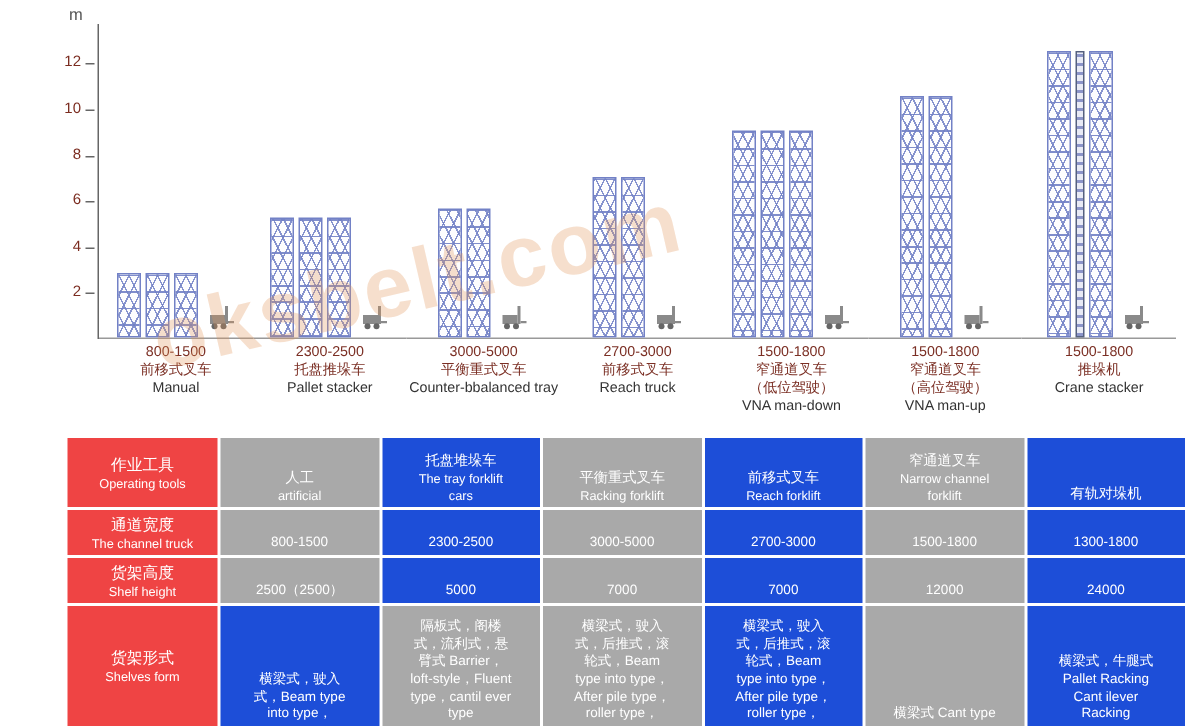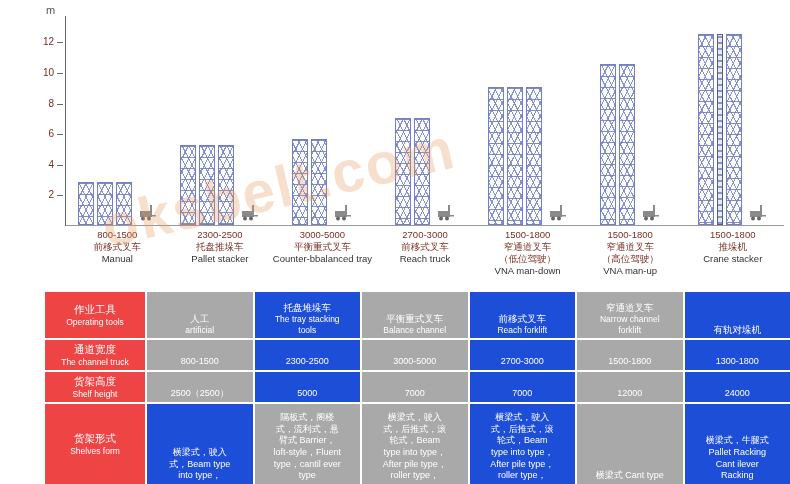--- a/index.html
+++ b/index.html
@@ -217,25 +217,25 @@
     <div class="hcell">
       <div class="cnl">作业工具</div>
       <div class="enl">Operating tools</div>
     </div>
     <div class="cell cA">
       <div class="cnl">人工</div>
       <div class="enl">artificial</div>
     </div>
     <div class="cell cB">
       <div class="cnl">托盘堆垛车</div>
-      <div class="enl">The tray stacking tools</div>
+      <div class="enl">The tray forklift cars</div>
     </div>
     <div class="cell cA">
       <div class="cnl">平衡重式叉车</div>
-      <div class="enl">Balance channel</div>
+      <div class="enl">Racking forklift</div>
     </div>
     <div class="cell cB">
       <div class="cnl">前移式叉车</div>
       <div class="enl">Reach forklift</div>
     </div>
     <div class="cell cA">
       <div class="cnl">窄通道叉车</div>
       <div class="enl">Narrow channel forklift</div>
     </div>
     <div class="cell cB">

